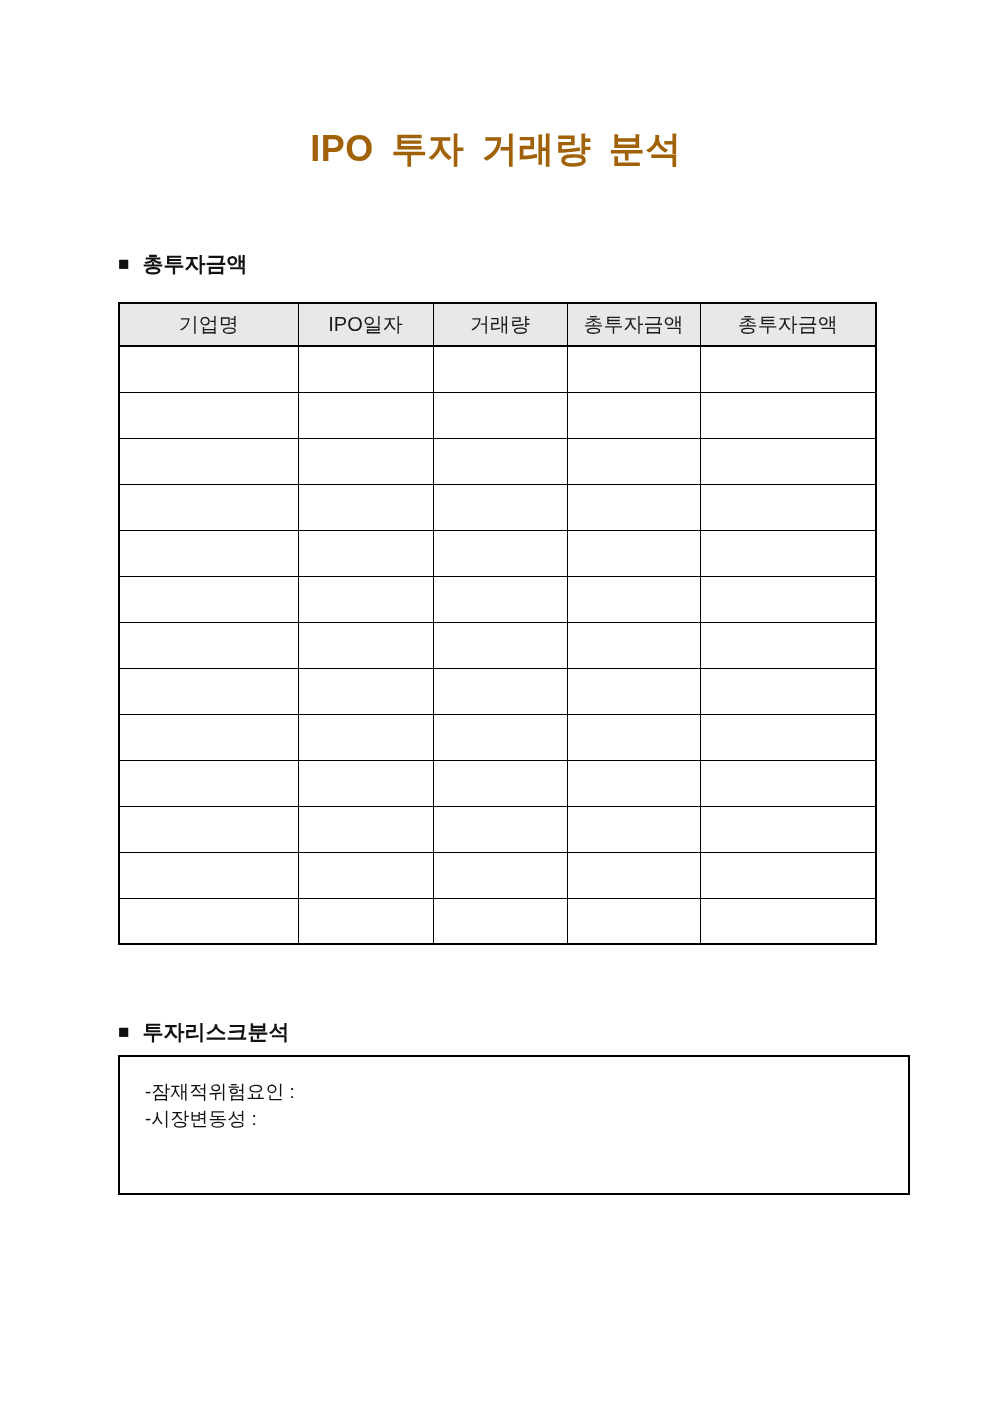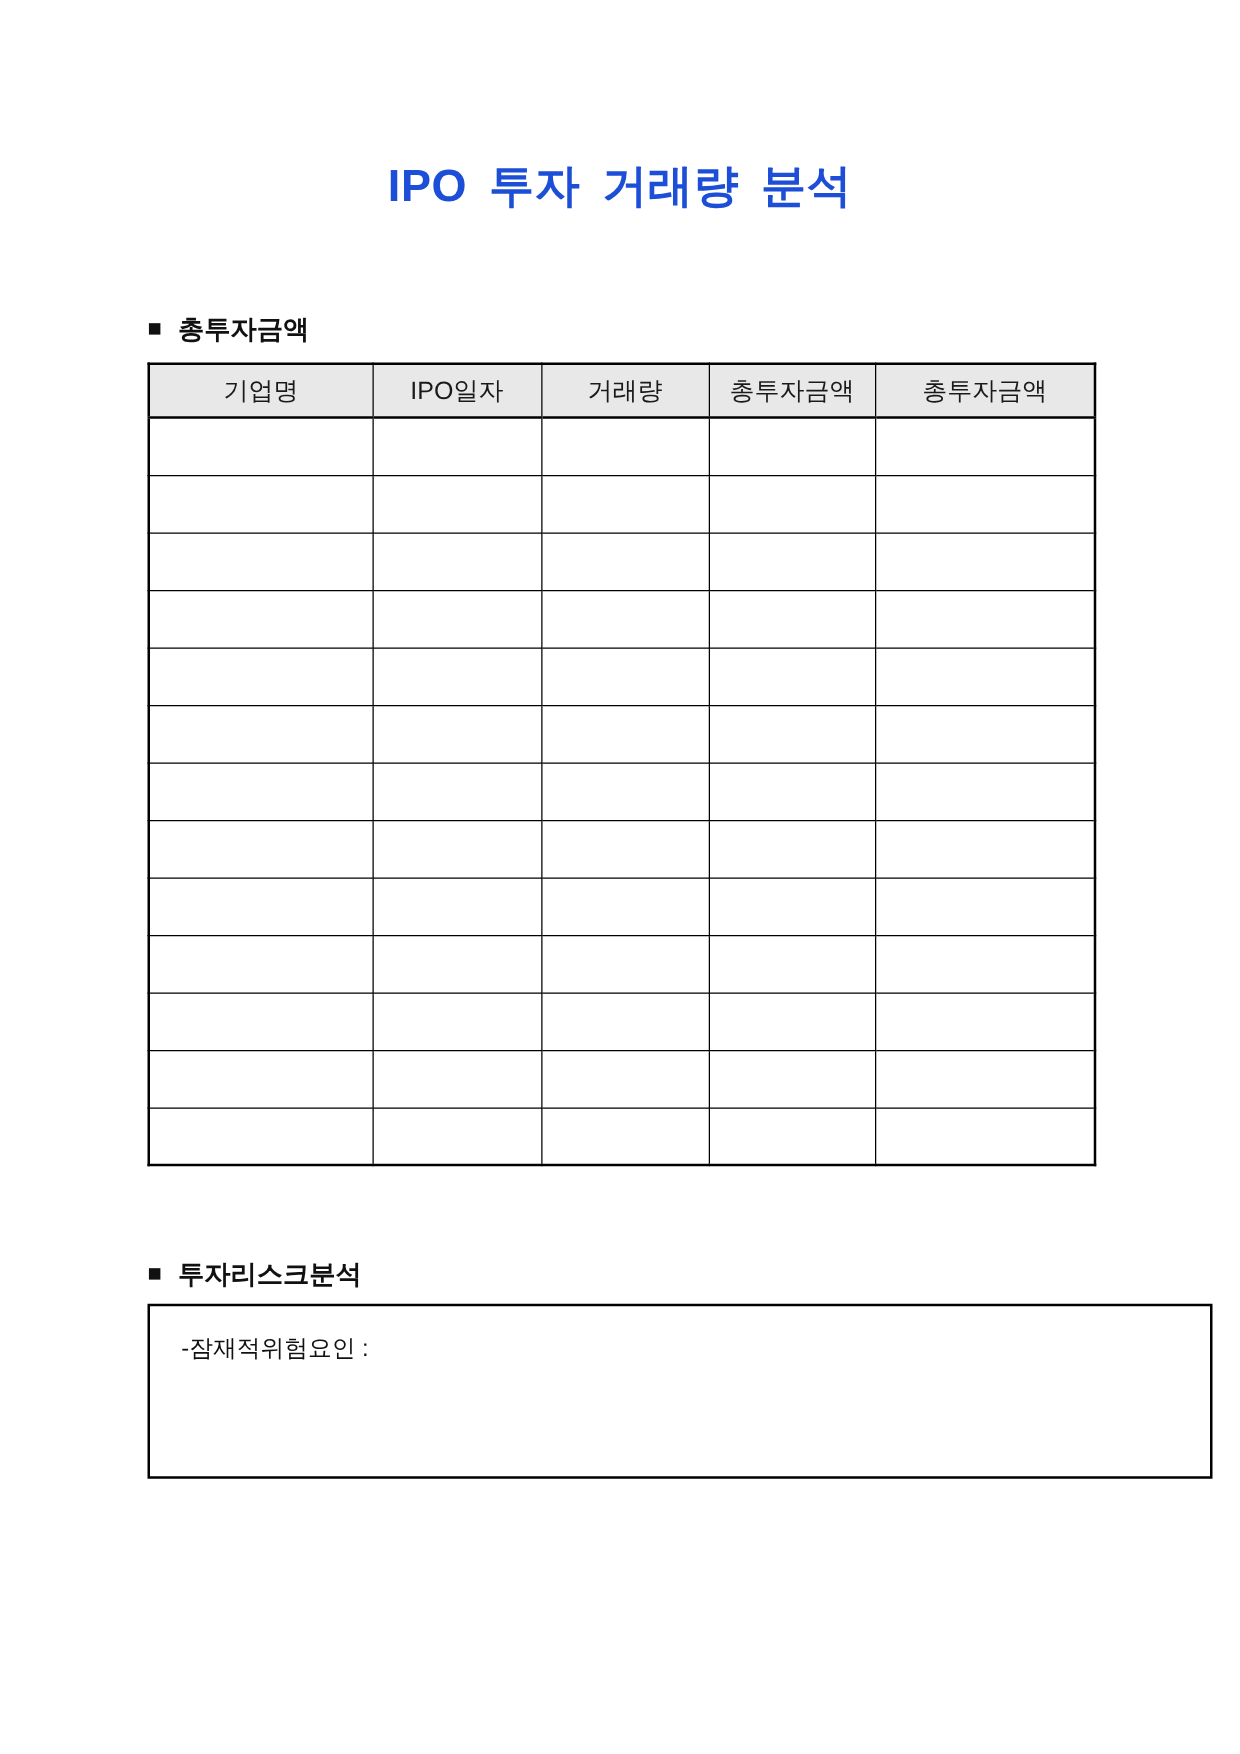--- a/index.html
+++ b/index.html
@@ -24,21 +24,21 @@
   }
   .doc-title{
     margin:0;
     padding-top:126px;
     text-align:center;
     font-size:36px;
     line-height:1.25;
     font-weight:700;
     letter-spacing:0.5px;
     word-spacing:7px;
-    color:#1d4ed8;
+    color:#a16207;
   }
   .section-header{
     display:flex;
     align-items:center;
     margin:80px 0 0 118px;
     font-size:21px;
     line-height:26px;
     font-weight:700;
     color:#111;
   }
@@ -47,21 +47,21 @@
   }
   .section-marker{
     font-size:19px;
     margin-right:13px;
     line-height:26px;
   }
   .data-table{
     border-collapse:collapse;
     table-layout:fixed;
     width:757px;
-    margin:13px 0 0 118px;
+    margin:25px 0 0 118px;
     border:2px solid var(--border-color);
   }
   .data-table th,
   .data-table td{
     border:1px solid var(--border-color);
     padding:0;
   }
   .data-table thead th{
     background:var(--header-bg);
     font-weight:400;
@@ -69,21 +69,21 @@
     text-align:center;
     vertical-align:middle;
     height:43px;
     border-bottom:2px solid var(--border-color);
   }
   .data-table tbody td{
     height:46px;
     background:#ffffff;
   }
   .risk-box{
-    width:852px;
+    width:792px;
     height:140px;
     margin:10px 0 0 118px;
     border:2px solid var(--border-color);
     padding:21px 10px 0 25px;
   }
   .risk-box p{
     margin:0;
     font-size:19px;
     line-height:27px;
     color:#111;
@@ -213,15 +213,16 @@
       </tbody>
   </table>
 
   <div class="section-header second">
     <span class="section-marker">■</span>
     <span>투자리스크분석</span>
   </div>
 
   <div class="risk-box">
     <p>-잠재적위험요인 :</p>
+    <p>-시장변동성 :</p>
   </div>
 
 </div>
 
 </body></html>

